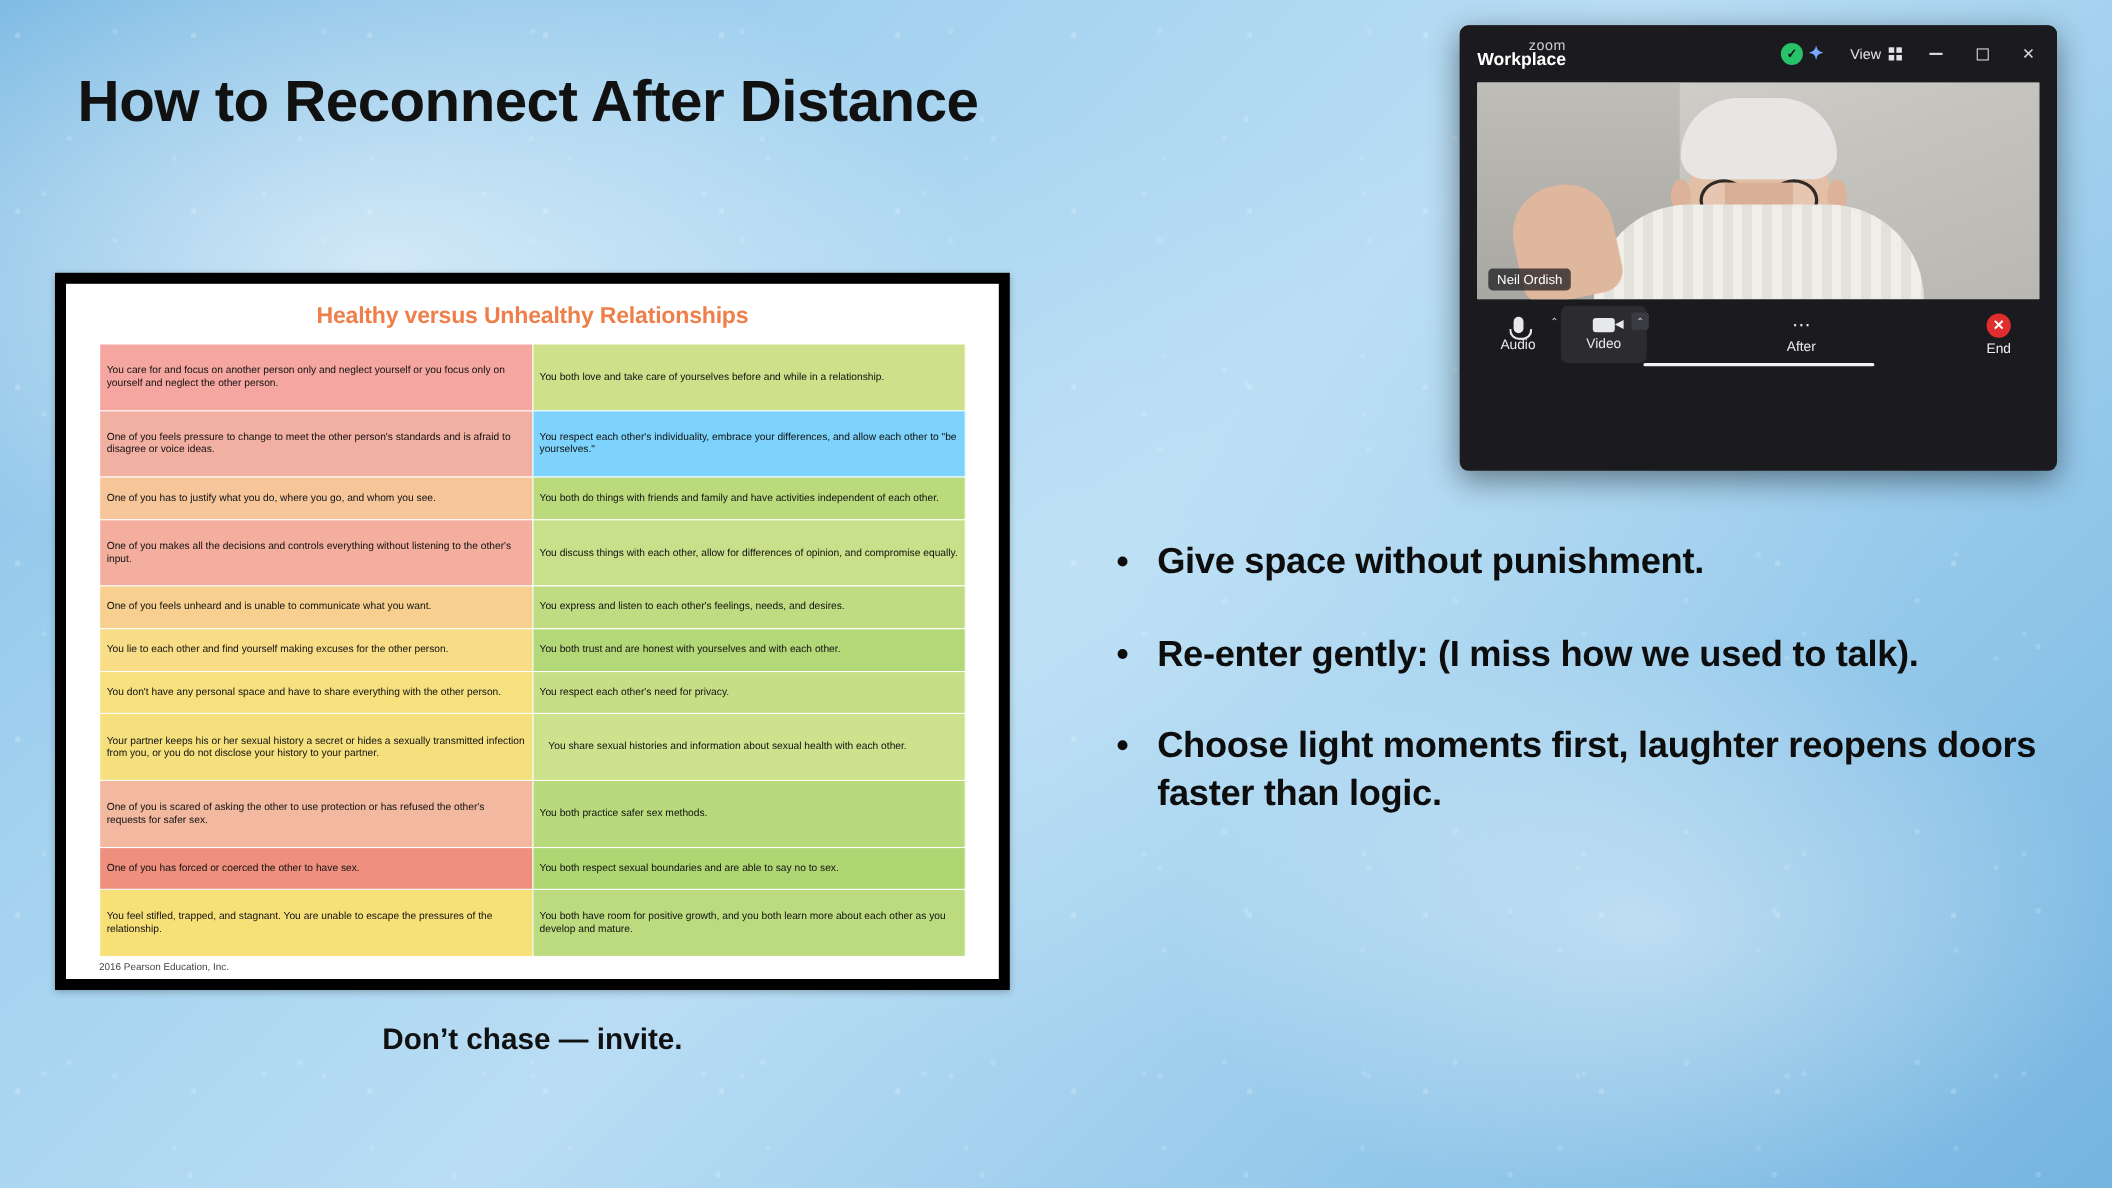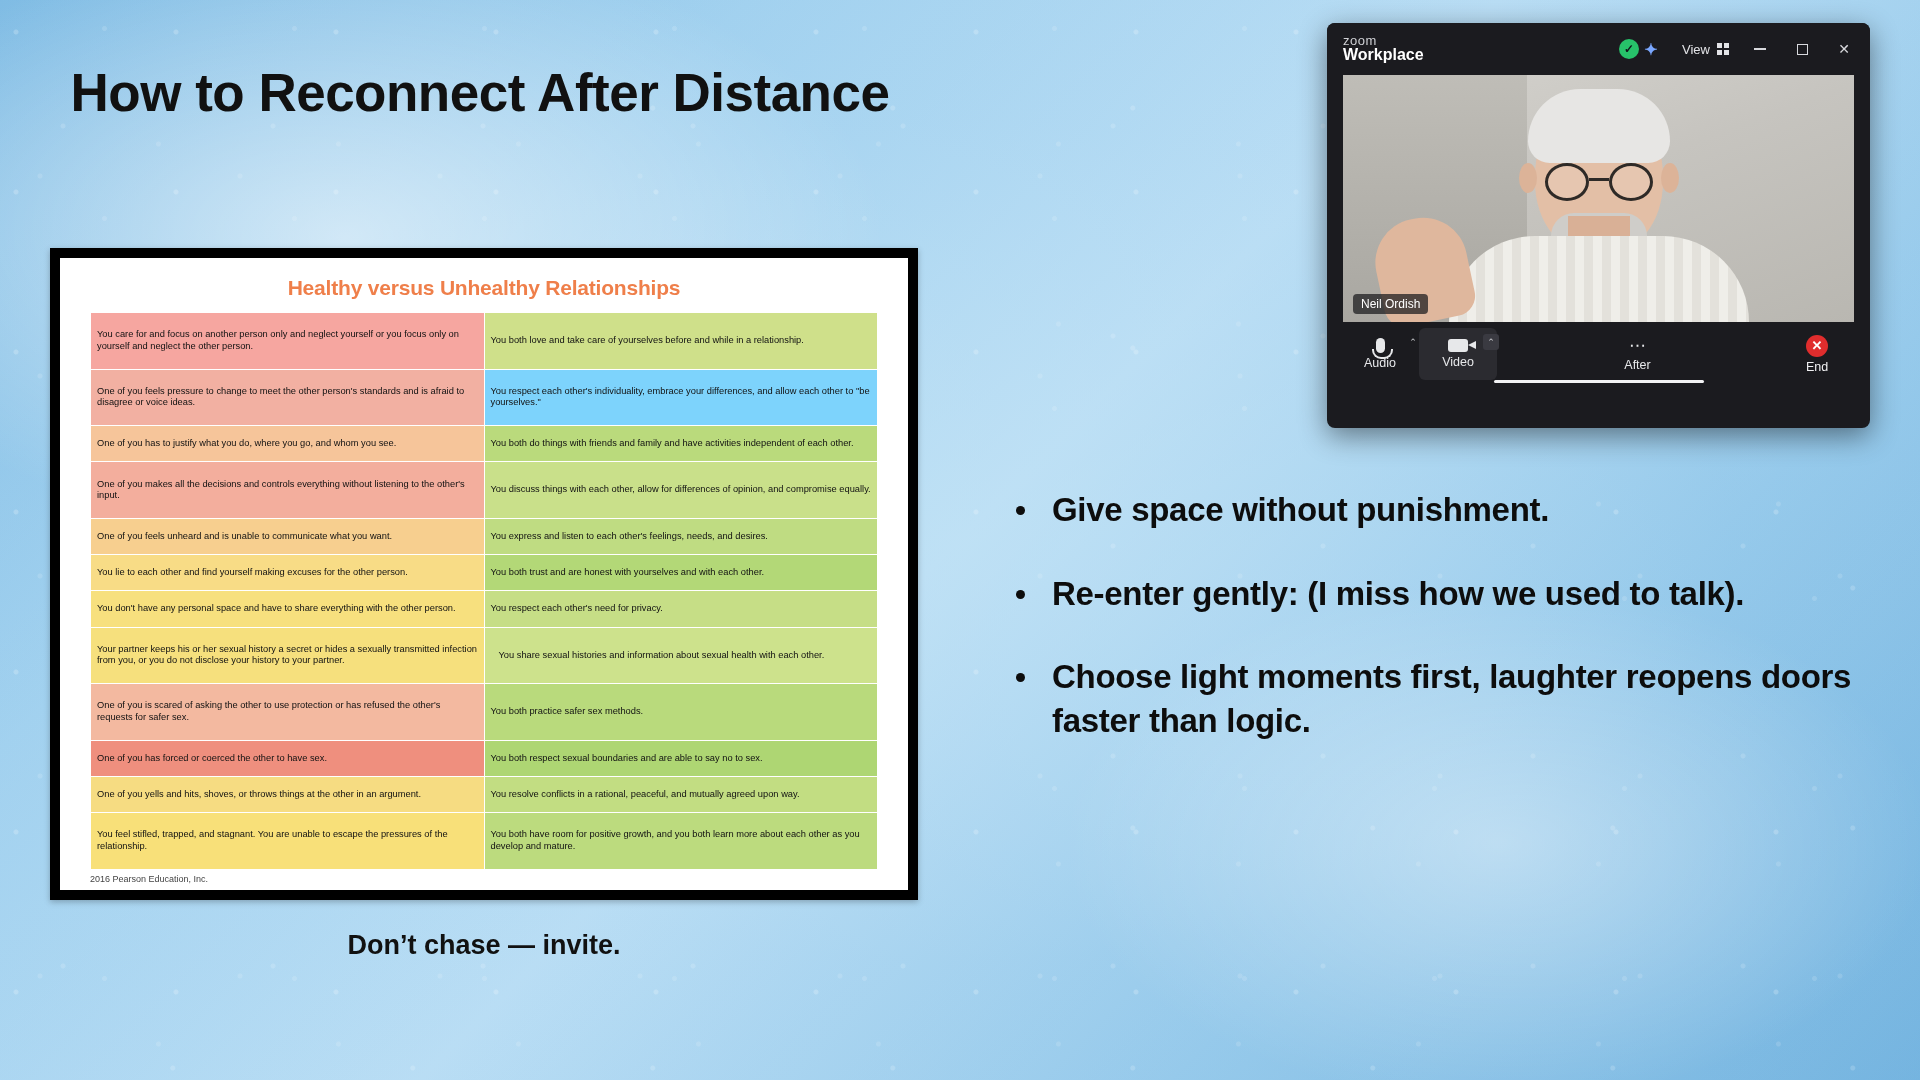--- a/index.html
+++ b/index.html
@@ -150,20 +150,21 @@
   
   #zoom-window {
     position: absolute;
     left: 1327px; top: 23px;
     width: 543px; height: 405px;
     background: #1b1b1f;
     border-radius: 8px;
     overflow: hidden;
     box-shadow: 0 8px 28px rgba(0,0,0,0.45);
     color: #e8e8ea;
+    text-align: right;
   }
   #zoom-titlebar {
     height: 52px;
     display: flex; align-items: center;
     padding: 0 6px 0 16px;
     background: #1b1b1f;
     position: relative;
   }
   #zoom-brand { line-height: 1.05; }
   #zoom-brand .zb1 { font-size: 13px; color: #cfd0d4; letter-spacing: .5px; }
@@ -195,21 +196,21 @@
     width: 40px; height: 34px;
     display: inline-flex; align-items: center; justify-content: center;
     color: #d8d9dd; font-size: 14px;
   }
   .win-btn .bar { width: 12px; height: 1.5px; background: #d8d9dd; display:block; }
   .win-btn .sq { width: 11px; height: 11px; border: 1.5px solid #d8d9dd; display:block; }
 
   #video-area {
     position: relative;
     margin: 0 16px;
-    height: 247px;
+    height: 197px;
     background: #c8c7c3;
     overflow: hidden;
   }
   
   #bg-wall {
     position: absolute; inset: 0;
     background: linear-gradient(160deg, #d5d3ce 0%, #c6c4bf 45%, #b9b7b1 100%);
   }
   #bg-door {
     position: absolute; left: 0; top: 0; width: 36%; height: 100%;
@@ -358,24 +359,20 @@
               <td class="left" style="background: rgb(246, 224, 125);">Your partner keeps his or her sexual history a secret or hides a sexually transmitted infection from you, or you do not disclose your history to your partner.</td>
               <td class="right" style="background: rgb(205, 226, 140); padding-left: 14px;">You share sexual histories and information about sexual health with each other.</td>
             </tr>
             <tr>
               <td class="left" style="background: rgb(243, 185, 160);">One of you is scared of asking the other to use protection or has refused the other's requests for safer sex.</td>
               <td class="right" style="background: rgb(185, 218, 124);">You both practice safer sex methods.</td>
             </tr>
             <tr>
               <td class="left" style="background: rgb(239, 143, 126);">One of you has forced or coerced the other to have sex.</td>
               <td class="right" style="background: rgb(174, 214, 115);">You both respect sexual boundaries and are able to say no to sex.</td>
-            </tr>
-            <tr>
-              <td class="left" style="background: rgb(246, 220, 130);">One of you yells and hits, shoves, or throws things at the other in an argument.</td>
-              <td class="right" style="background: rgb(194, 221, 130);">You resolve conflicts in a rational, peaceful, and mutually agreed upon way.</td>
             </tr>
             <tr>
               <td class="left" style="background: rgb(248, 224, 121);">You feel stifled, trapped, and stagnant.  You are unable to escape the pressures of the relationship.</td>
               <td class="right" style="background: rgb(188, 219, 126);">You both have room for positive growth, and you both learn more about each other as you develop and mature.</td>
             </tr>
           </tbody>
       </table>
 
       <div id="chart-credit">2016 Pearson Education, Inc.</div>
     </div>

